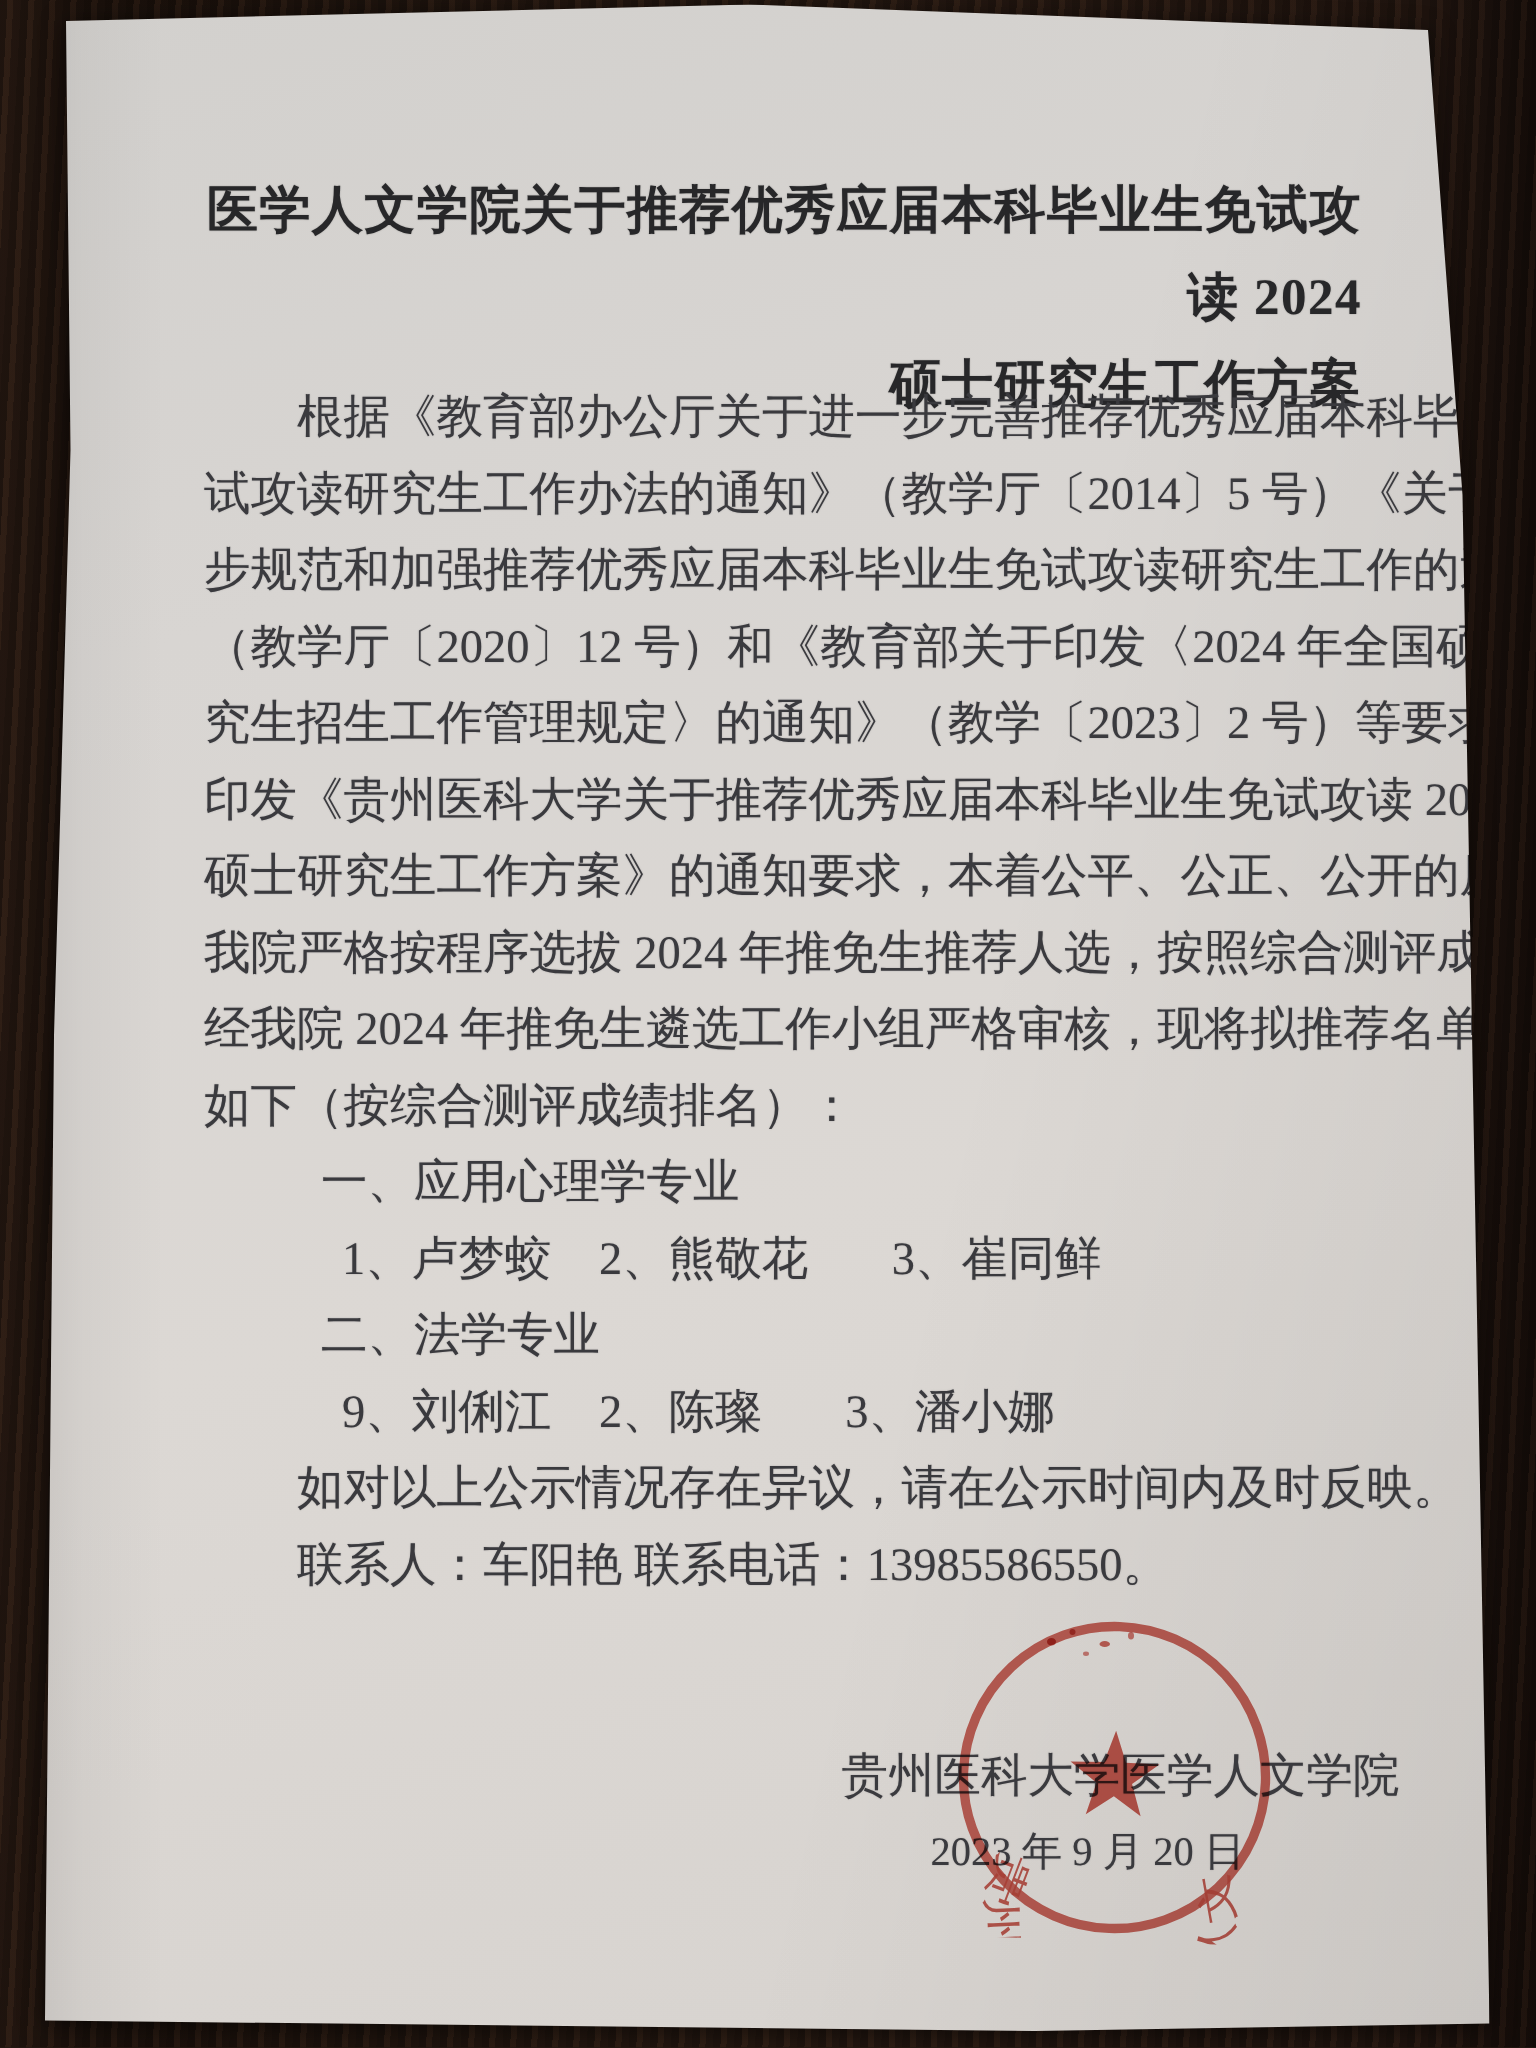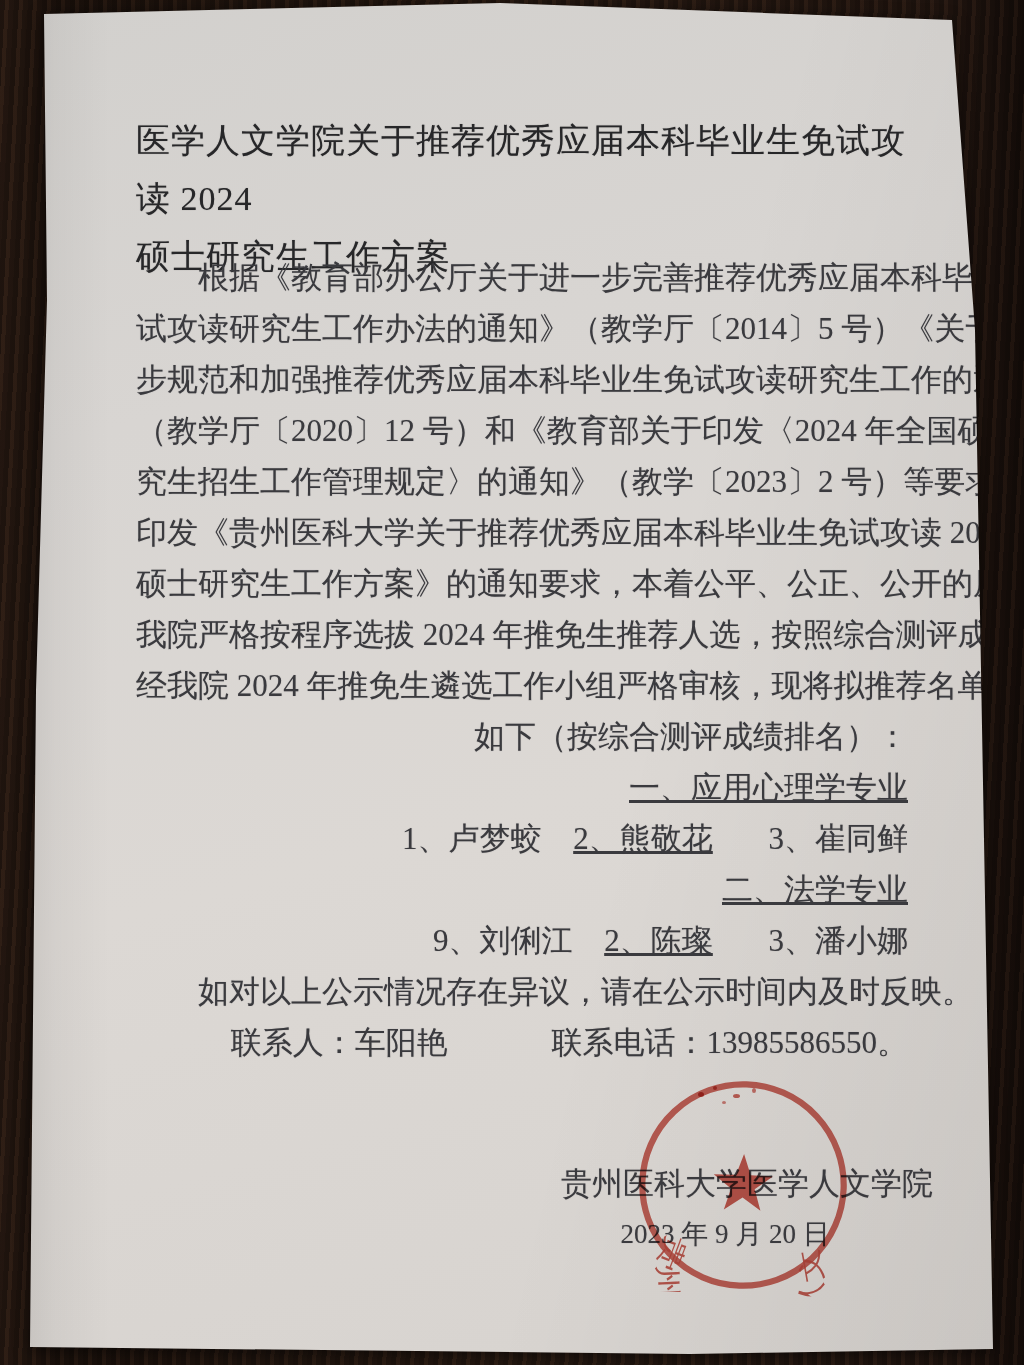--- a/index.html
+++ b/index.html
@@ -22,38 +22,38 @@
   .paper{
     position:absolute;inset:0;
     clip-path:polygon(44px 14px, 500px 3px, 952px 20px, 975px 330px, 993px 1349px, 690px 1354px, 30px 1347px, 36px 690px, 47px 300px);
     background:
       linear-gradient(90deg, rgba(0,0,0,0.12) 0px, rgba(0,0,0,0.04) 55px, rgba(0,0,0,0) 110px),
       linear-gradient(283deg, rgba(0,0,0,0.07), rgba(0,0,0,0) 40%),
       linear-gradient(165deg,#d2d0cd 0%, #d8d5d2 28%, #dcd8d4 58%, #d7d3cf 100%);
   }
   .title{
     position:absolute;left:136px;width:772px;top:112px;
-    font-size:34px;line-height:58px;font-weight:normal;
-    color:#272729;text-align:left;letter-spacing:1px;
+    font-size:34px;line-height:58px;font-weight:bold;
+    color:#272729;text-align:right;letter-spacing:1px;
     text-shadow:0 0 1px rgba(40,40,40,0.4);
   }
   .flow{
     position:absolute;left:136px;width:772px;top:252px;
     font-size:31px;color:#3a3a3e;
     text-shadow:0 0 1px rgba(55,55,60,0.35);
   }
-  .row{height:51px;line-height:51px;white-space:nowrap;text-align:right;}
+  .row{height:51px;line-height:51px;white-space:nowrap;}
   .row.justified{text-align:justify;text-align-last:justify;}
   .row.first{text-indent:62px;}
-  .row.sect{padding-left:78px;text-decoration:underline;}
+  .row.sect{padding-left:78px;}
   .row.names{padding-left:92px;}
   .row.tail{padding-left:62px;}
   .name-gap1{margin-right:24px;}
-  .name-gap2{margin-right:48px;text-decoration:underline;}
-  .contact-gap{margin-right:96px;}
+  .name-gap2{margin-right:48px;}
+  .contact-gap{}
   .signature{
     position:absolute;left:558px;width:378px;top:1163px;
     font-size:31px;color:#3a3a3e;text-align:center;white-space:nowrap;
     text-shadow:0 0 1px rgba(55,55,60,0.35);
   }
   .doc-date{
     position:absolute;left:560px;width:330px;top:1216px;
     font-size:27px;color:#3a3a3e;text-align:center;white-space:nowrap;
     text-shadow:0 0 1px rgba(55,55,60,0.35);
   }

